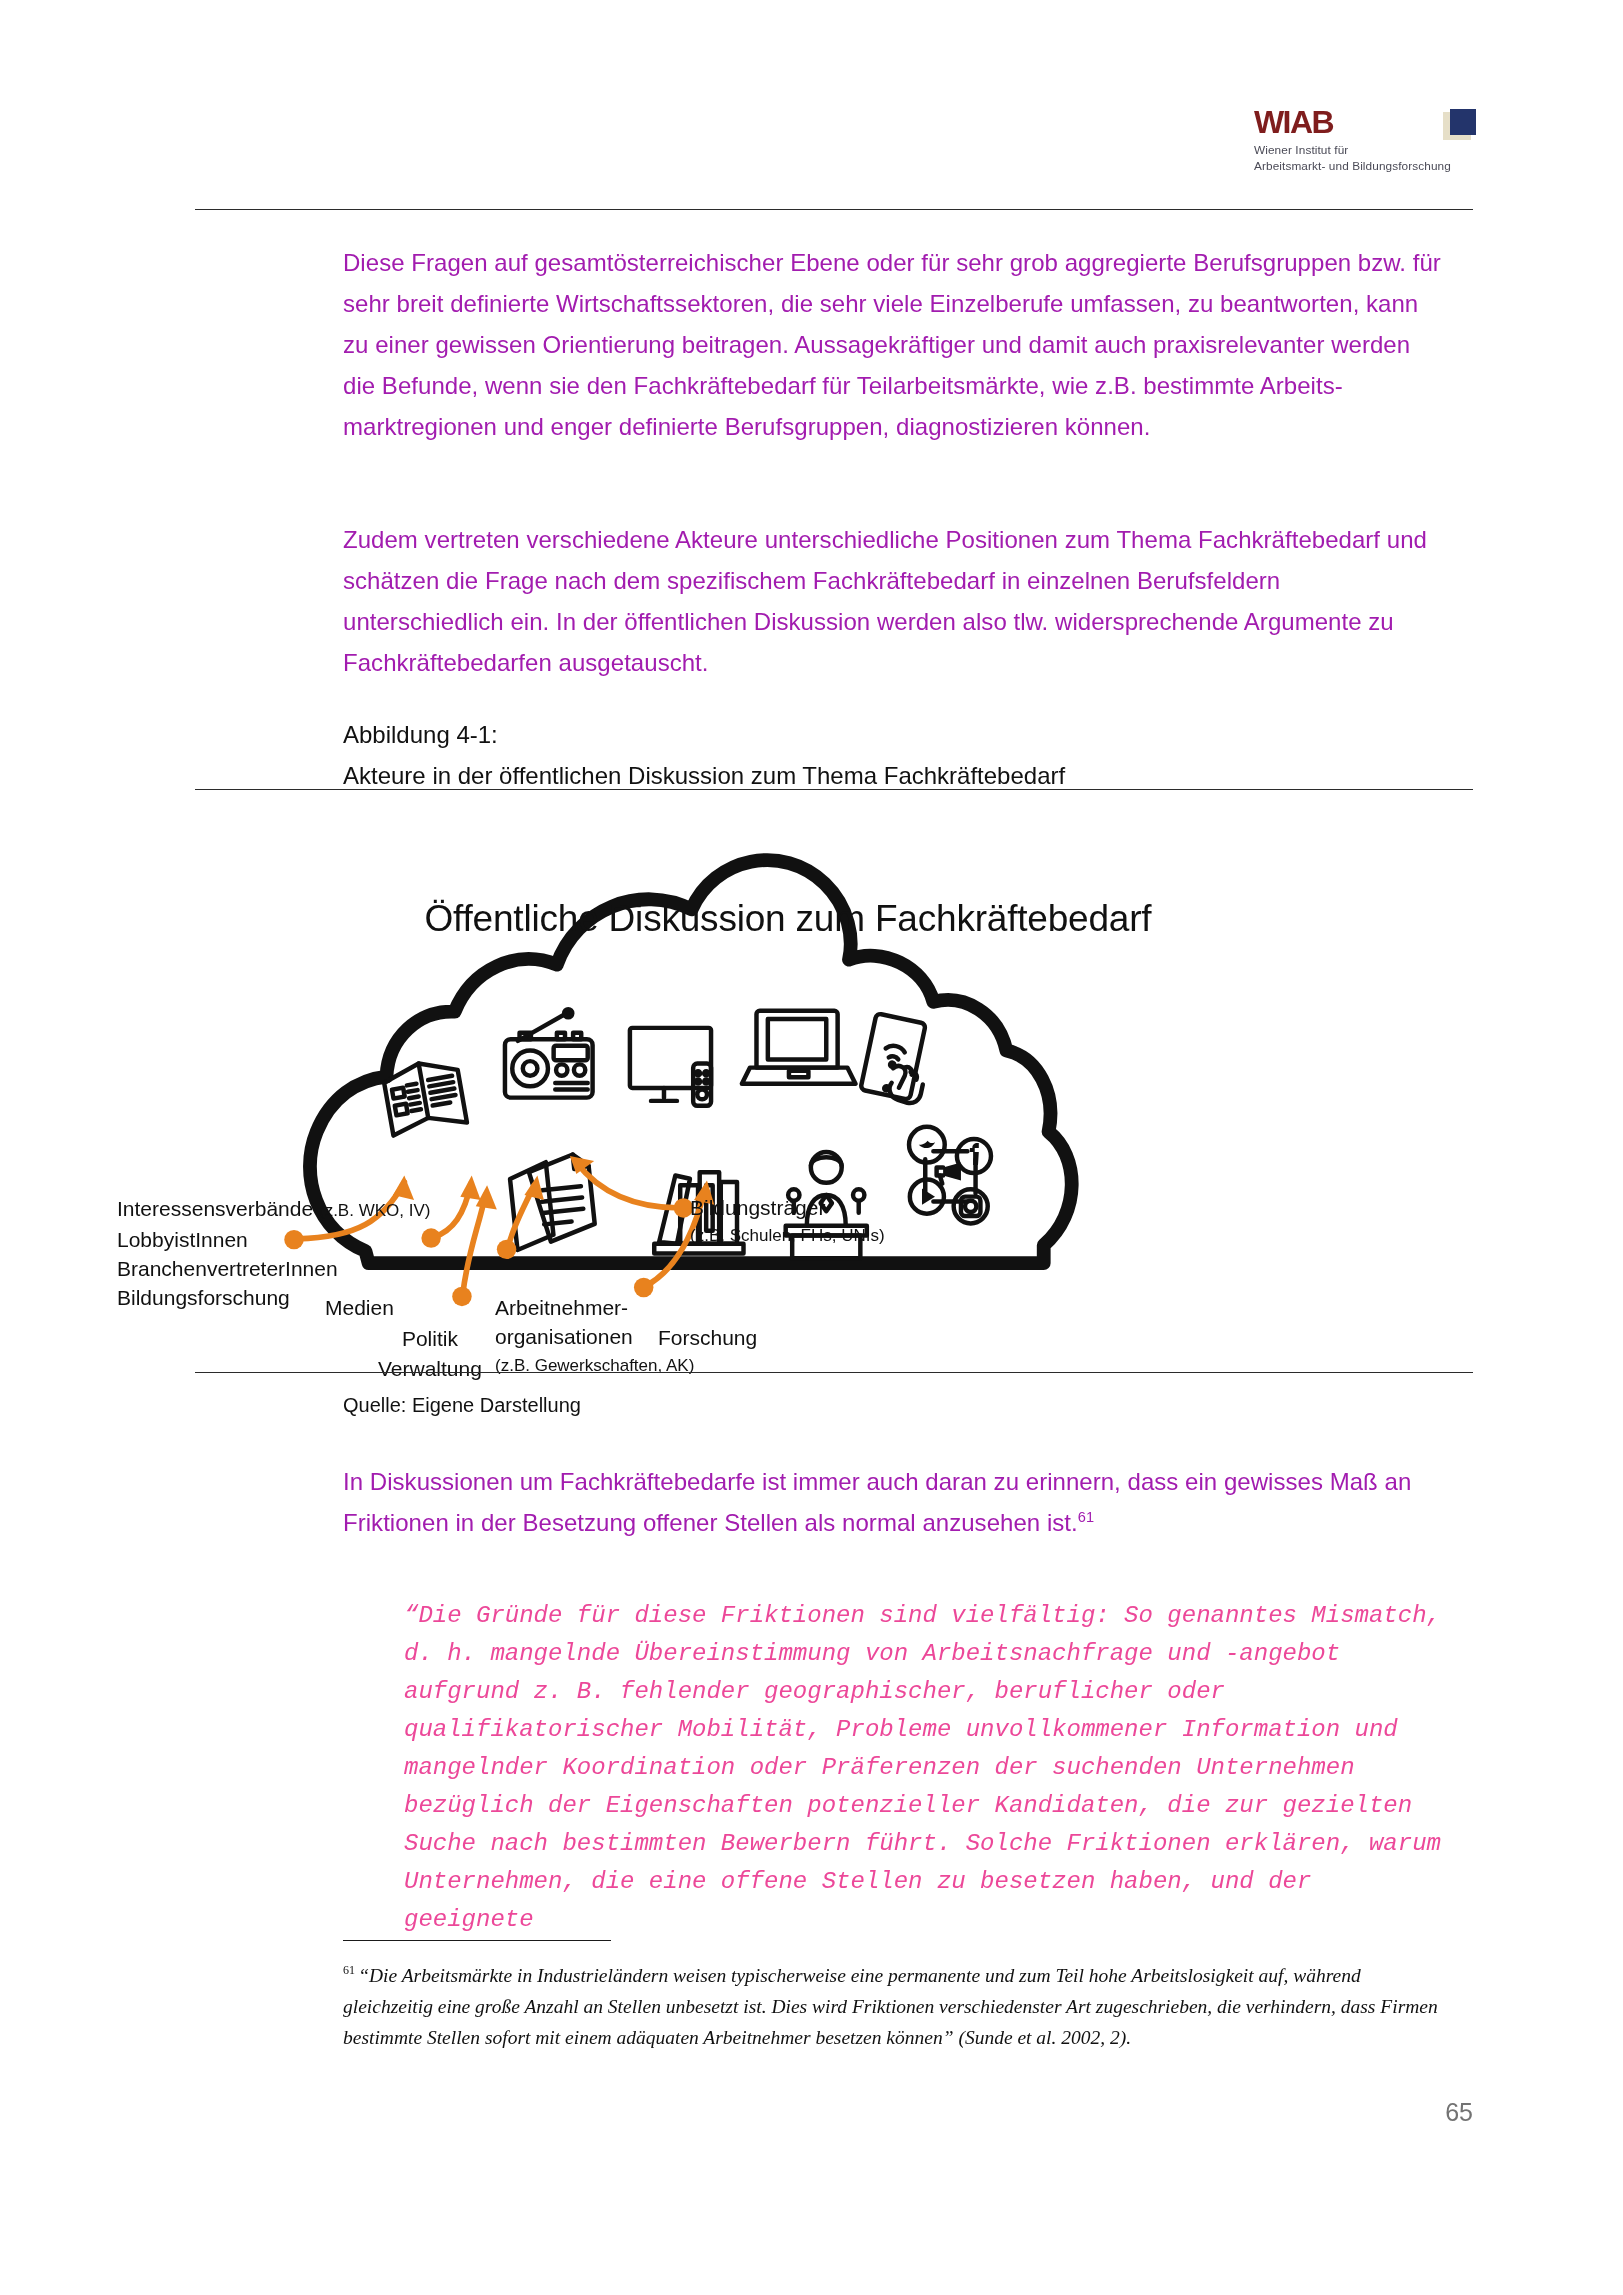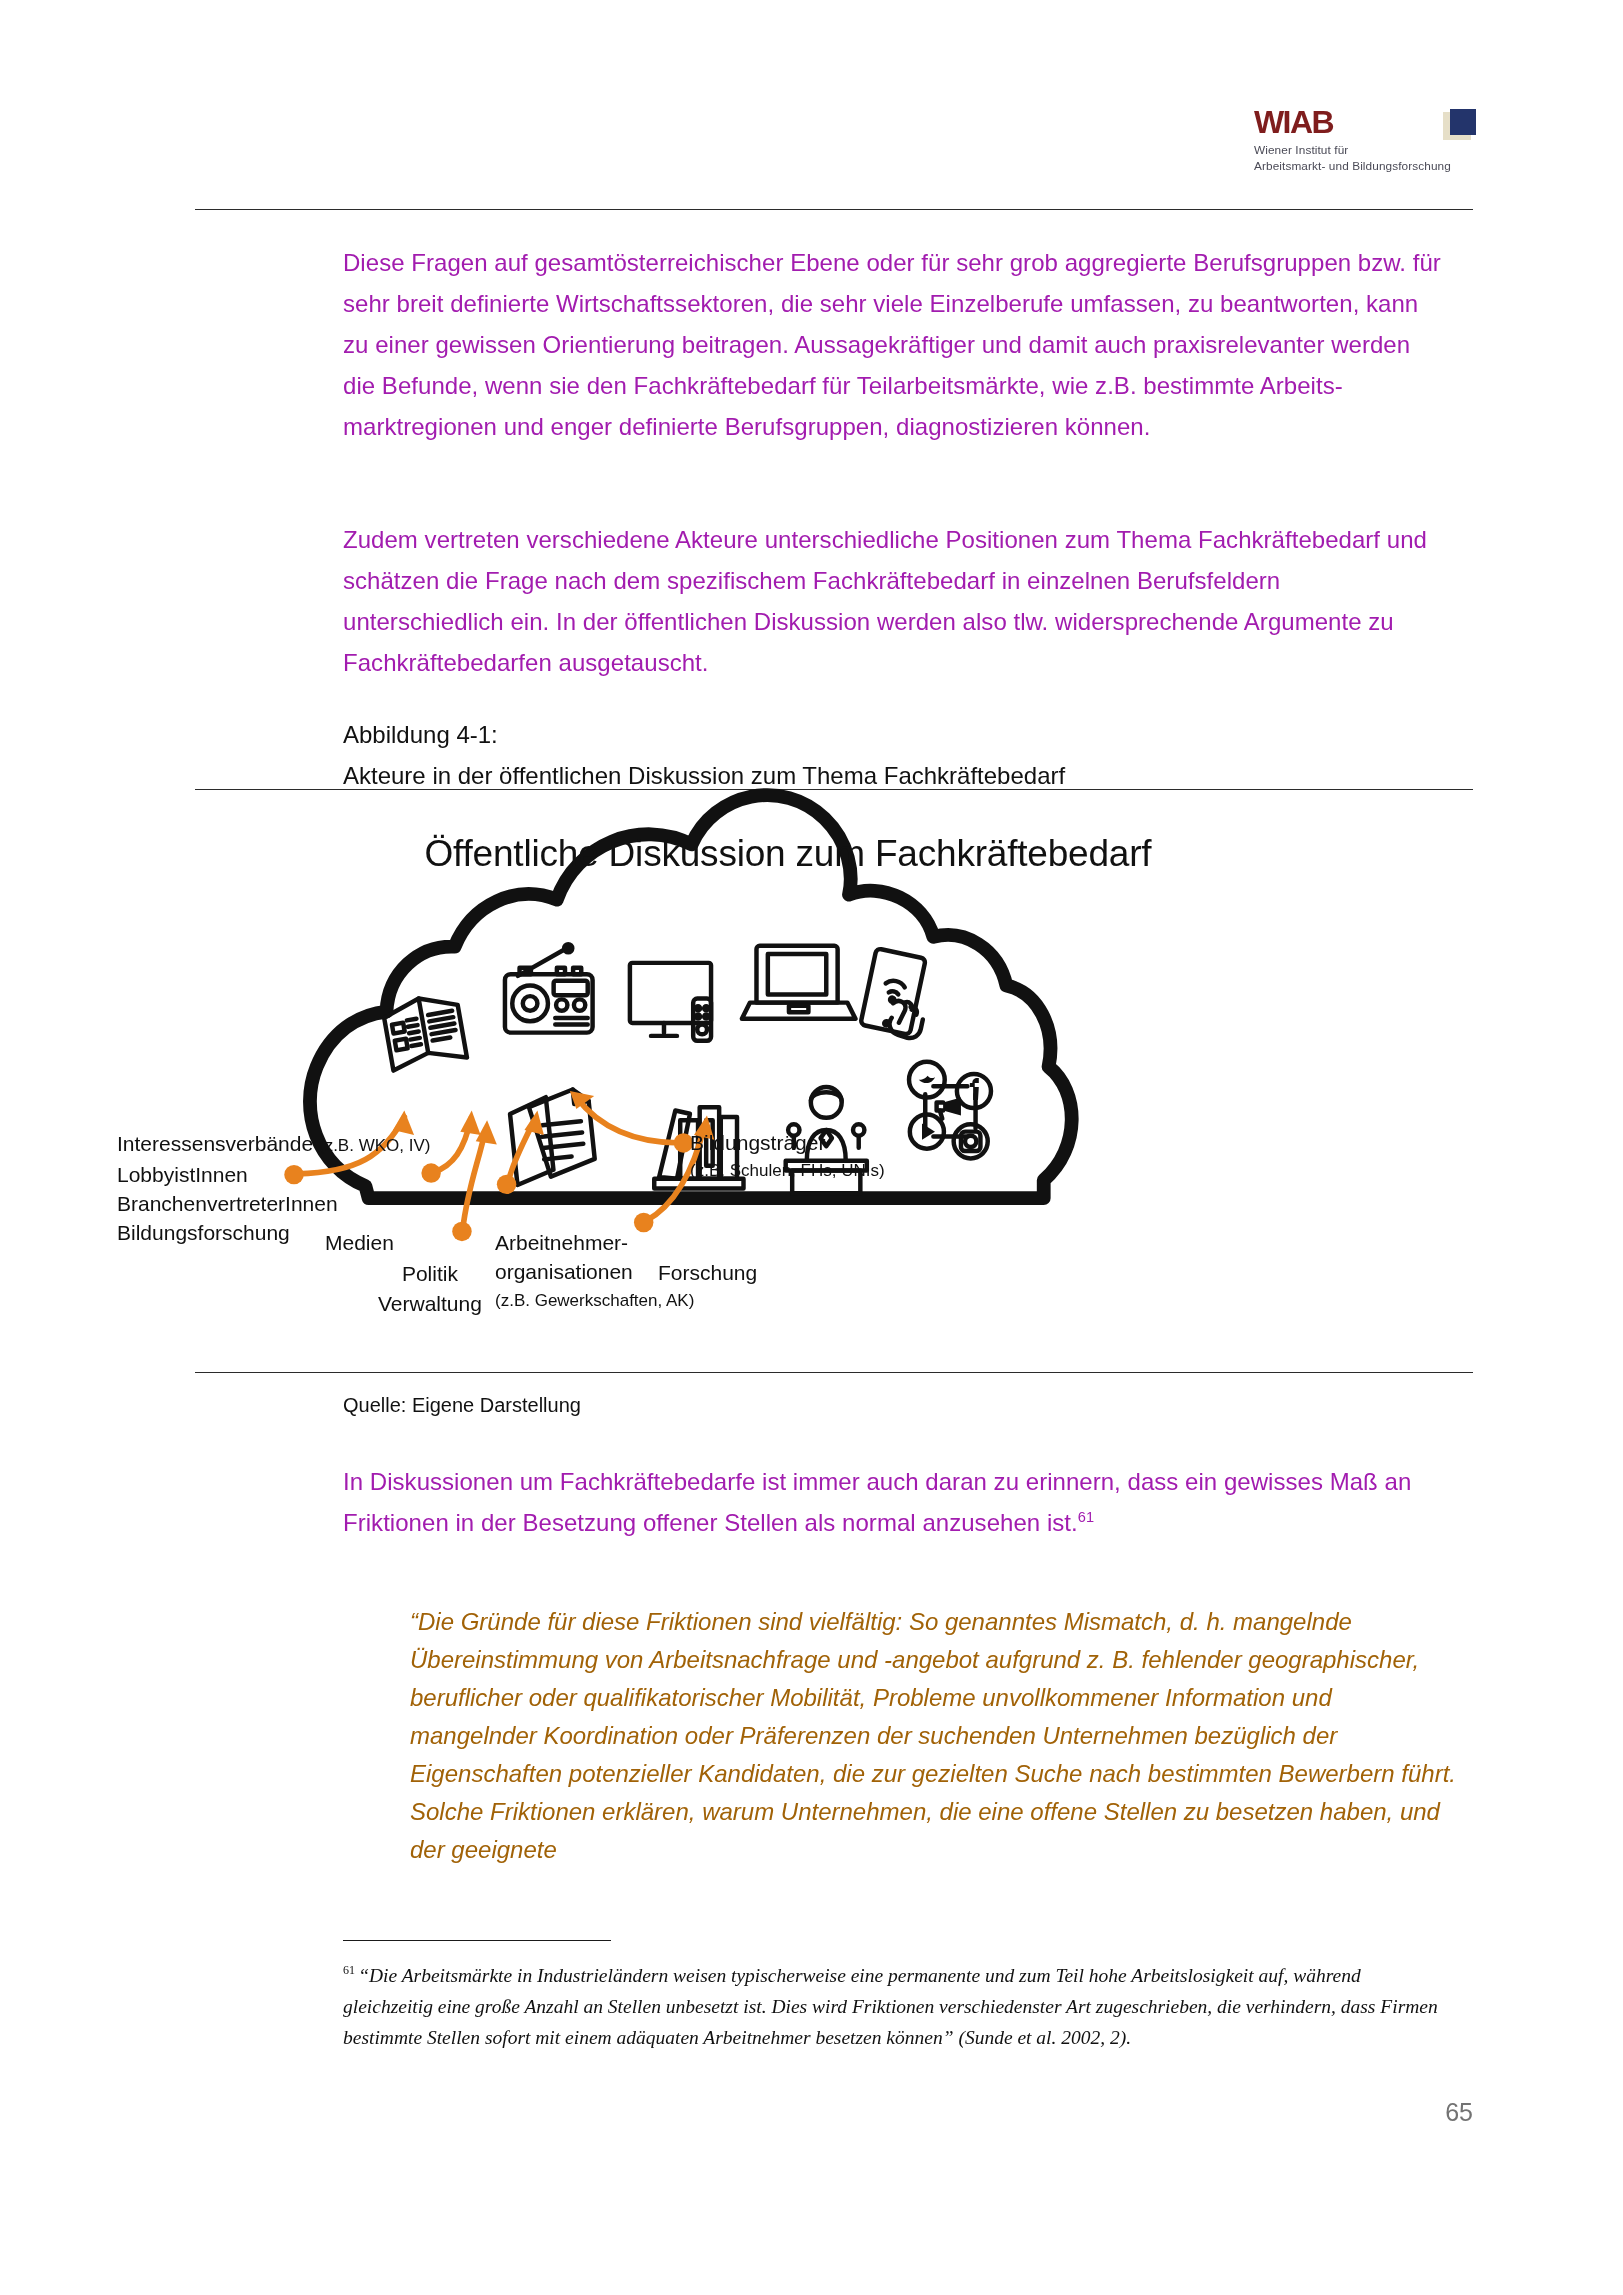--- a/index.html
+++ b/index.html
@@ -126,26 +126,26 @@
   }
 
   .p3 { top: 1461px; }
 
   
   .quote {
     position: absolute;
     left: 396px;
     top: 1589px;
     width: 1047px;
-    margin: 14px;
-    font-family: Liberation Sans, sans-serif;
+    margin: 8px;
+    font-family: Liberation Mono, monospace;
     font-style: italic;
     font-size: 24px;
     line-height: 38px;
-    color: #a16207;
+    color: #ec4899;
   }
 
   
   .fn-rule {
     position: absolute;
     left: 343px;
     top: 1940px;
     width: 268px;
     border-top: 1.9px solid #1a1a1a;
   }
@@ -178,21 +178,21 @@
   sup.fn-ref {
     font-size: 14.6px;
     vertical-align: super;
     line-height: 0;
   }
 
   
   .figure {
     position: absolute;
     left: 195px;
-    top: 760px;
+    top: 825px;
     width: 1282px;
     height: 568px;
   }
   .figure svg { display: block; }
 
   .cloud-title {
     position: absolute;
     left: 49px;
     top: 73px;
     width: 1088px;

